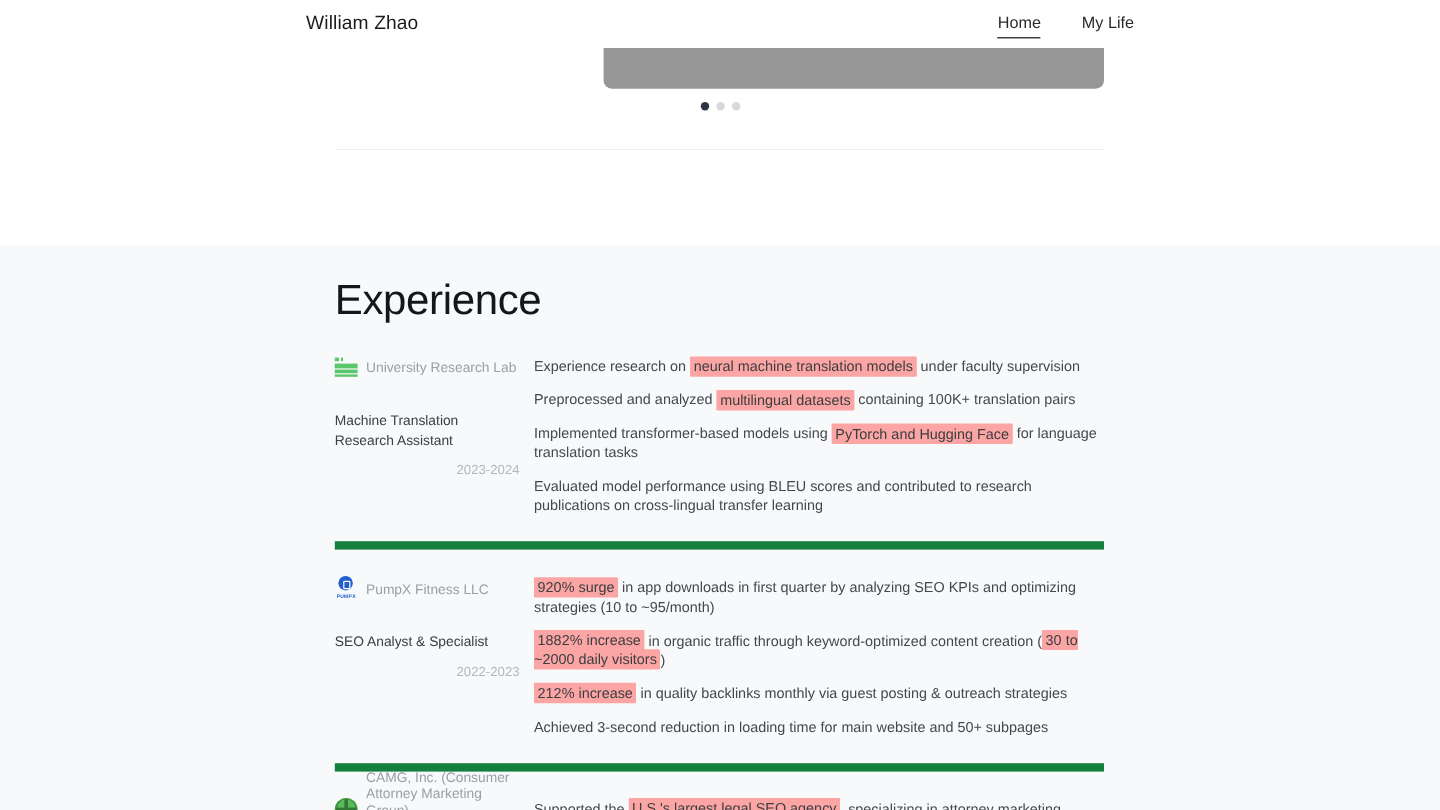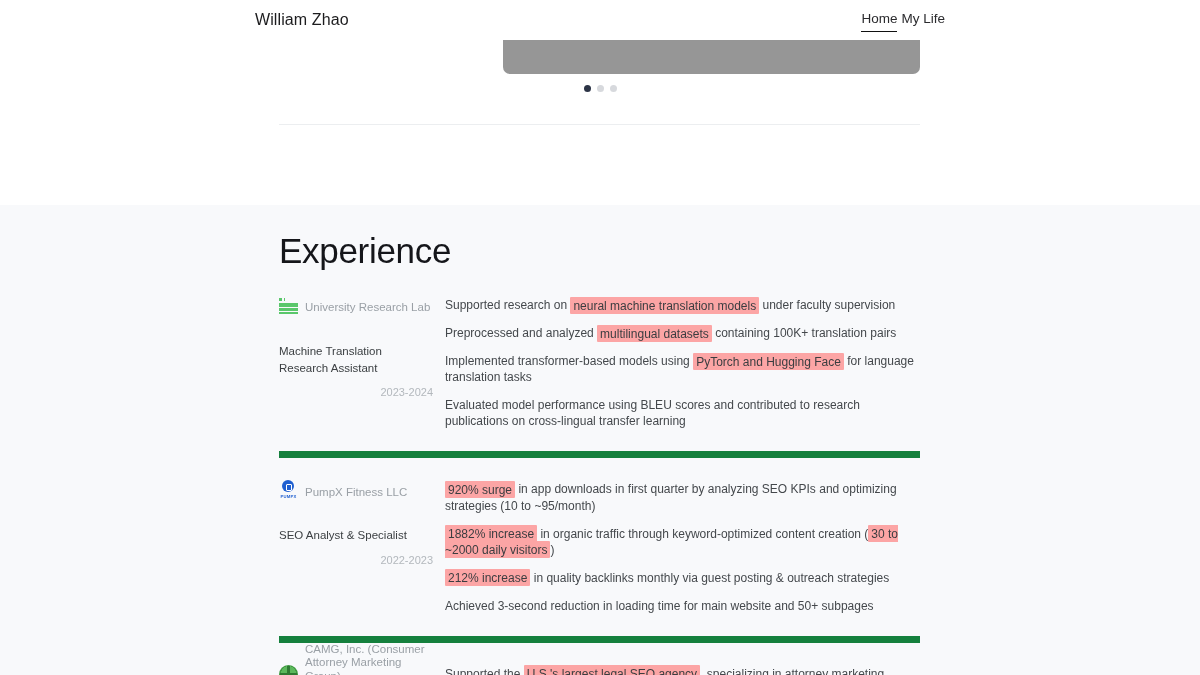--- a/index.html
+++ b/index.html
@@ -48,21 +48,21 @@
     background: #ffffff;
     display: flex; align-items: center;
     z-index: 40;
   }
   .brand {
     position: absolute; left: 255px; top: 11px;
     font-size: 16px; color: #1c1c1e; letter-spacing: .1px;
   }
   .nav-links {
     position: absolute; right: 255px; top: 11px;
-    display: flex; gap: 4px; align-items: baseline;
+    display: flex; gap: 34px; align-items: baseline;
   }
   .nav-link {
     font-size: 13.5px; color: #2b2b2e; cursor: pointer;
     padding-bottom: 4px; position: relative; white-space: nowrap;
   }
   .nav-link.active::after {
     content: ""; position: absolute; left: 0; right: 0; bottom: -2px;
     height: 1.5px; background: #111;
   }
 
@@ -188,21 +188,21 @@
         <div class="exp-item">
           <div class="exp-meta">
             <div class="org-row">
               <span class="logo logo-uni"></span>
               <span class="org-name">University Research Lab</span>
             </div>
             <div class="role">Machine Translation Research Assistant</div>
             <div class="dates">2023-2024</div>
           </div>
           <div class="exp-desc">
-            <p class="bullet"><span>Supported research on </span><mark class="hl">neural machine translation models</mark><span> under faculty supervision</span></p>
+            <p class="bullet"><span>Experience research on </span><mark class="hl">neural machine translation models</mark><span> under faculty supervision</span></p>
             <p class="bullet"><span>Preprocessed and analyzed </span><mark class="hl">multilingual datasets</mark><span> containing 100K+ translation pairs</span></p>
             <p class="bullet"><span>Implemented transformer-based models using </span><mark class="hl">PyTorch and Hugging Face</mark><span> for language translation tasks</span></p>
             <p class="bullet"><span>Evaluated model performance using BLEU scores and contributed to research publications on cross-lingual transfer learning</span></p>
           </div>
         </div>
         <div class="exp-item">
           <div class="exp-meta">
             <div class="org-row">
               <span class="logo logo-pumpx">
                 <span class="logo-pumpx-mark"></span>

